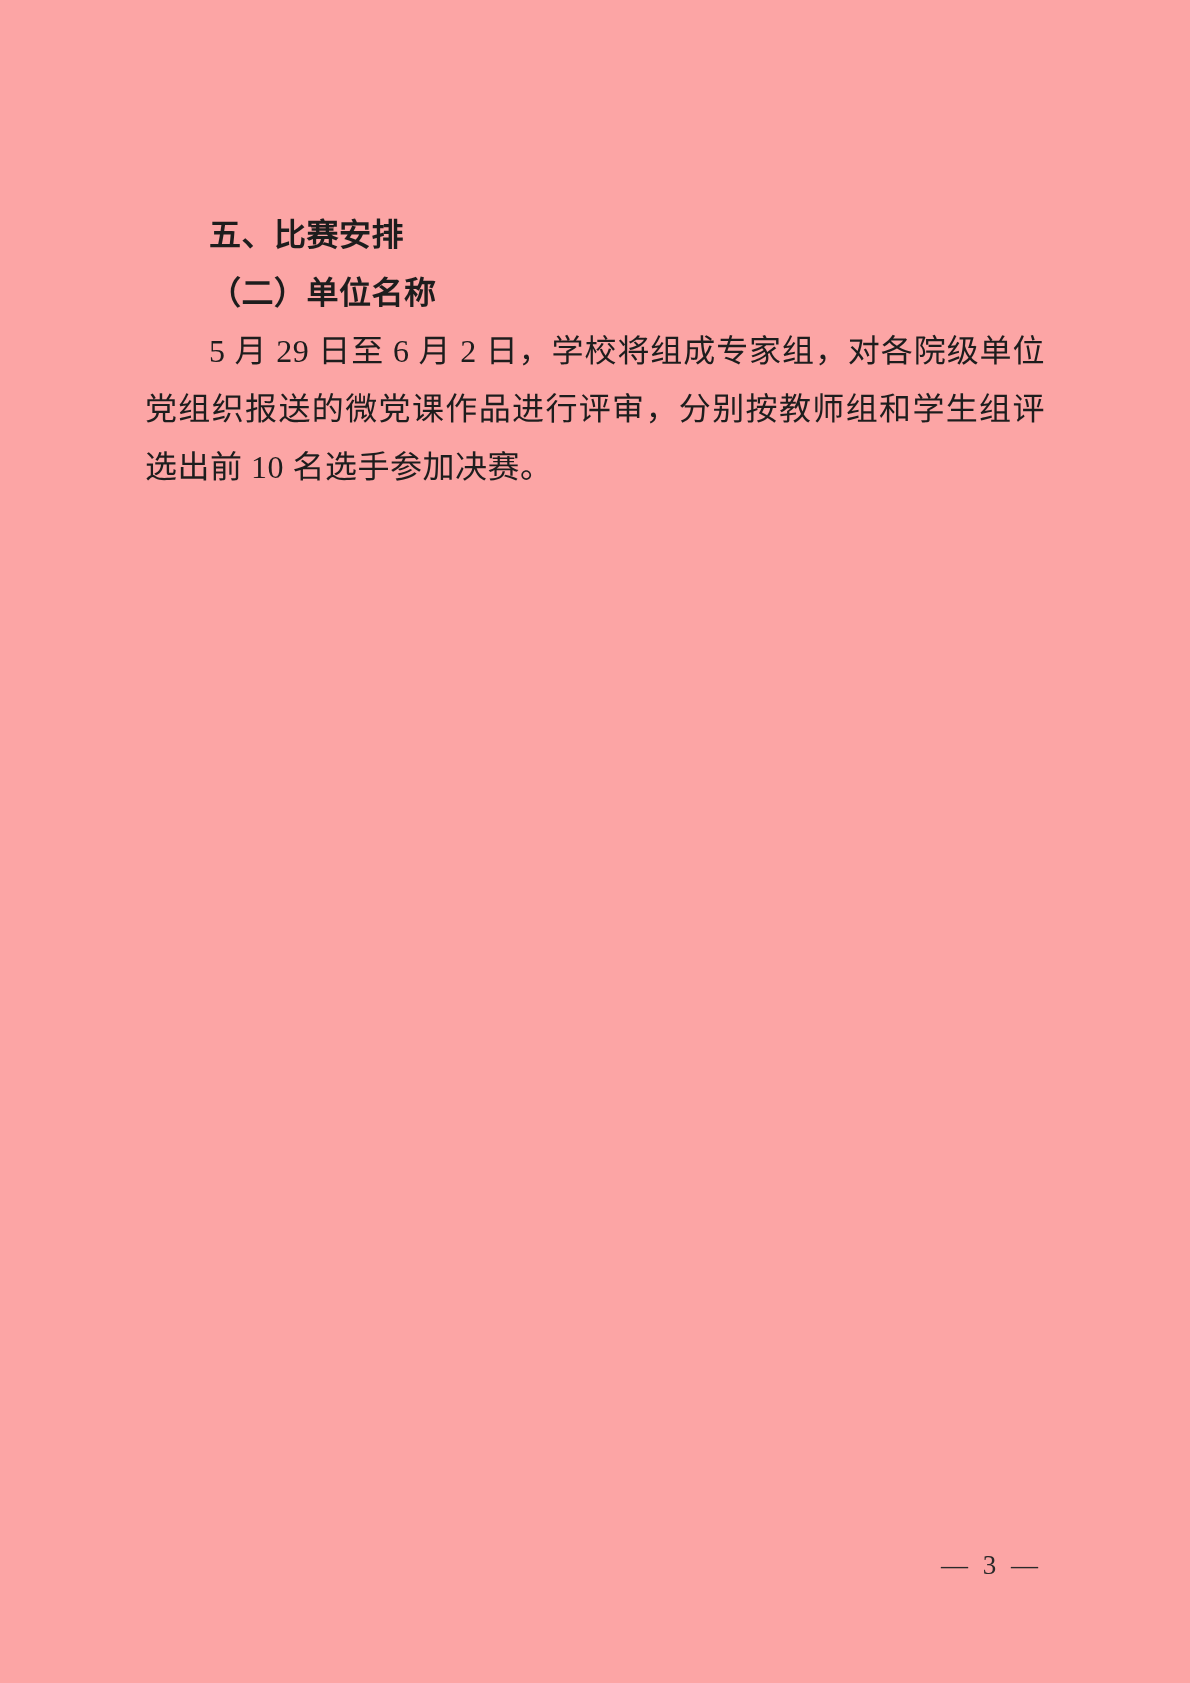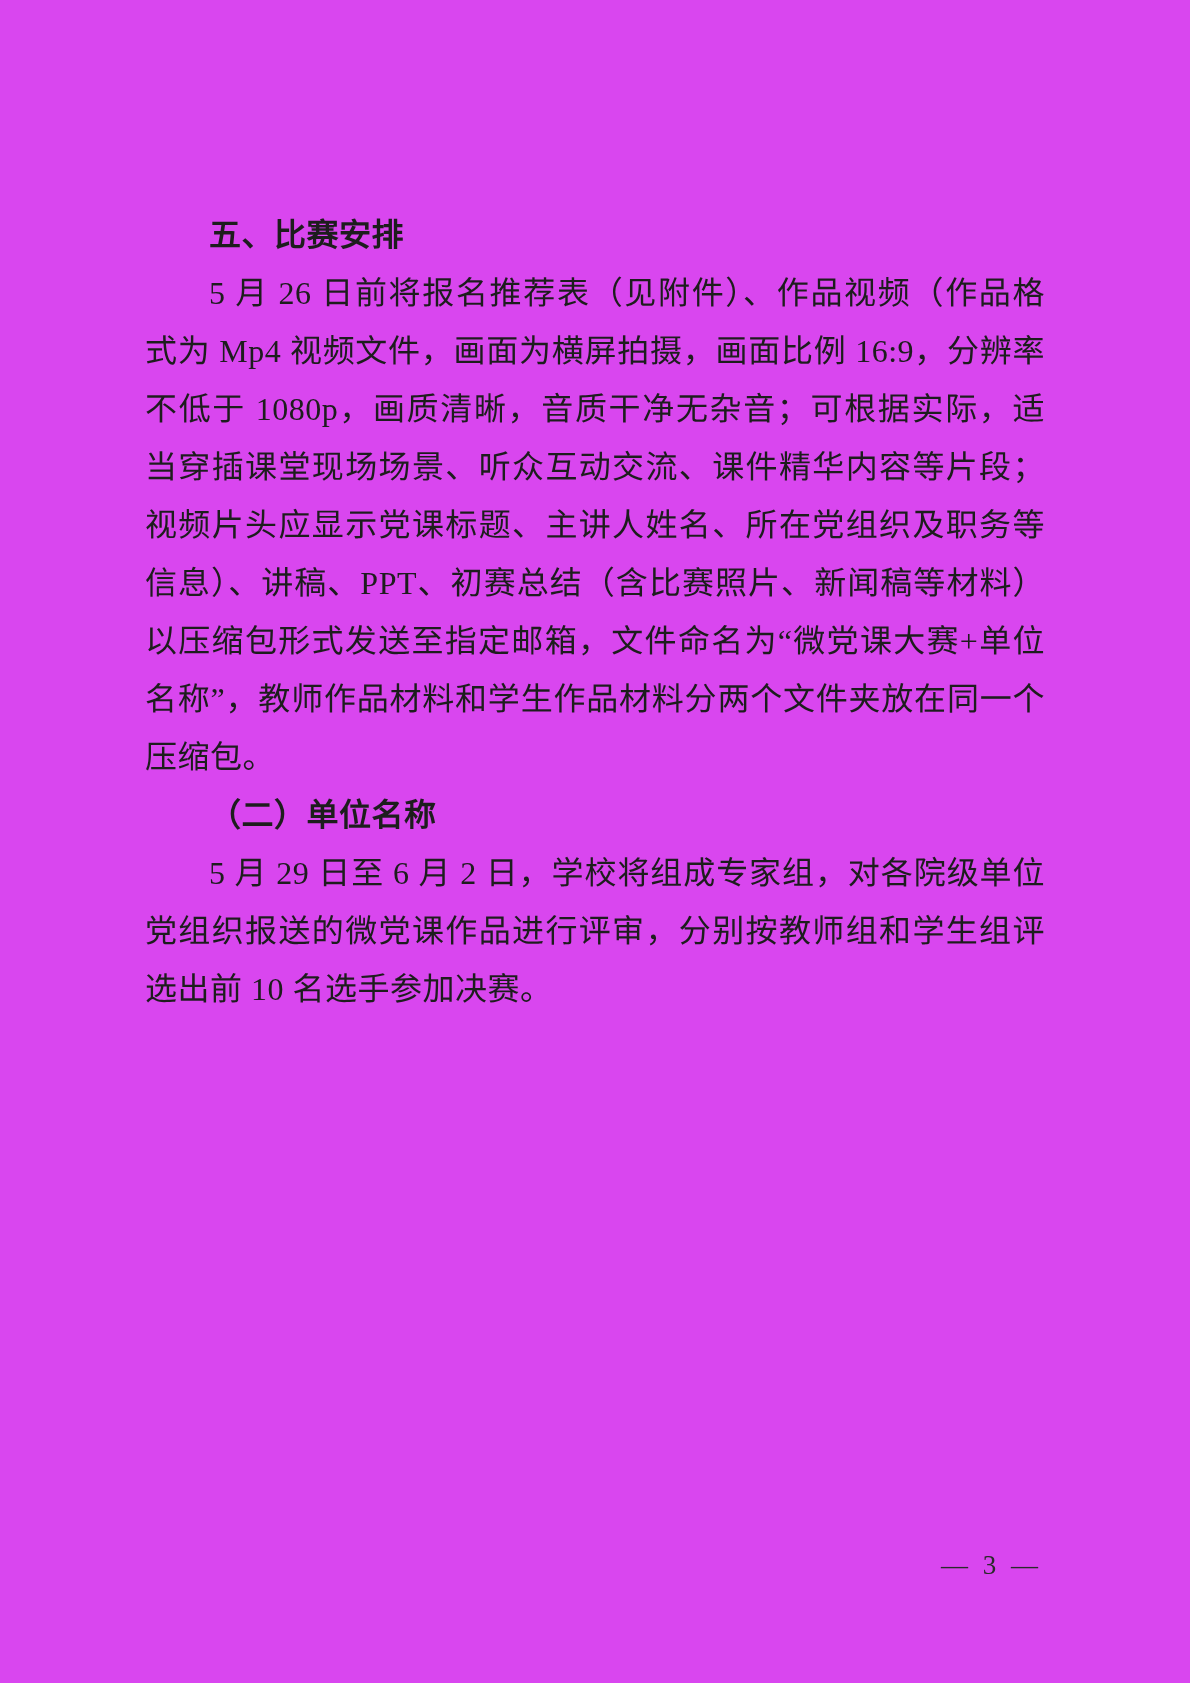--- a/index.html
+++ b/index.html
@@ -11,21 +11,21 @@
     height: 1683px;
     background: #ffffff;
     position: relative;
     overflow: hidden;
     font-family: "Liberation Serif", "DejaVu Serif", serif;
     color: #1d1d1d;
   }
   .doc-page {
     position: absolute;
     inset: 0;
-    background: #d946ef;
+    background: #fca5a5;
   }
   .doc-content {
     position: absolute;
     left: 145px;
     top: 206px;
     width: 900px;
   }
   .doc-block {
     margin: 0;
     padding: 0;
@@ -53,18 +53,17 @@
     color: #2a2a2a;
     white-space: nowrap;
   }
 </style>
 </head>
 <body>
 
 <div class="doc-page">
   <div class="doc-content">
       <h2 class="doc-block heading">五、比赛安排</h2>
-      <p class="doc-block paragraph">5 月 26 日前将报名推荐表（见附件）、作品视频（作品格式为 Mp4 视频文件，画面为横屏拍摄，画面比例 16:9，分辨率不低于 1080p，画质清晰，音质干净无杂音；可根据实际，适当穿插课堂现场场景、听众互动交流、课件精华内容等片段；视频片头应显示党课标题、主讲人姓名、所在党组织及职务等信息）、讲稿、PPT、初赛总结（含比赛照片、新闻稿等材料）以压缩包形式发送至指定邮箱，文件命名为“微党课大赛+单位名称”，教师作品材料和学生作品材料分两个文件夹放在同一个压缩包。</p>
       <h2 class="doc-block heading">（二）单位名称</h2>
       <p class="doc-block paragraph">5 月 29 日至 6 月 2 日，学校将组成专家组，对各院级单位党组织报送的微党课作品进行评审，分别按教师组和学生组评选出前 10 名选手参加决赛。</p>
     </div>
   <div class="page-footer">— 3 —</div>
 </div>
 
 </body></html>

